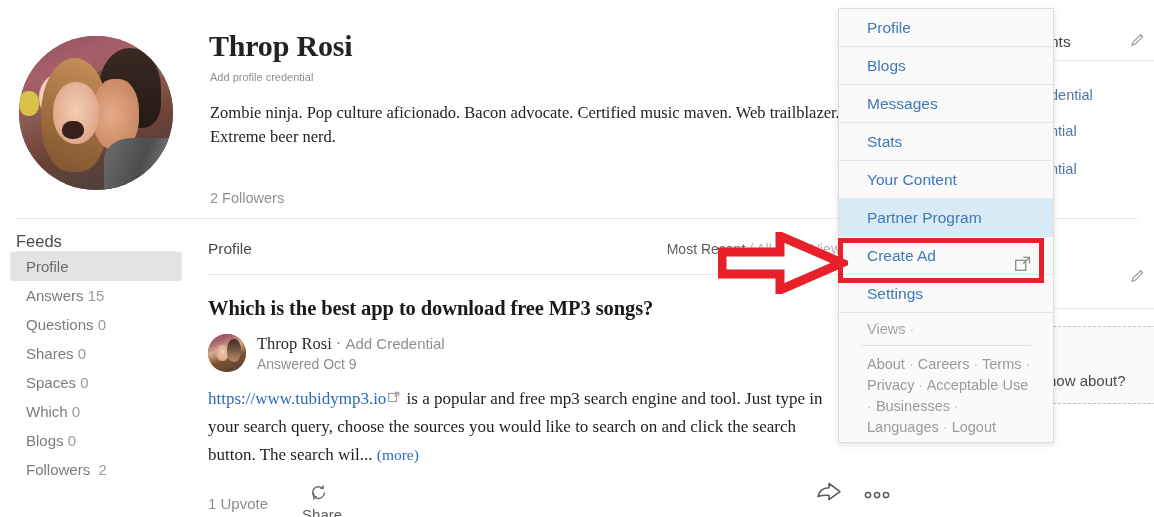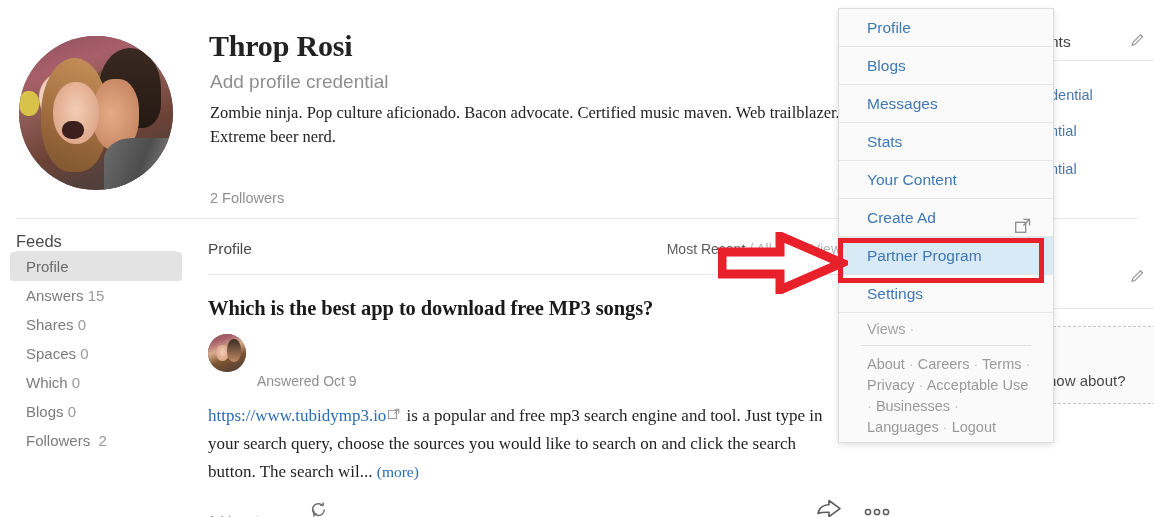--- a/index.html
+++ b/index.html
@@ -64,21 +64,21 @@
   }
 
   .profile-name {
     position: absolute; left: 209px; top: 29px;
     font-family: "Liberation Serif", serif;
     font-size: 30px; font-weight: bold; color: #222;
     letter-spacing: -0.2px;
   }
   .profile-cred {
     position: absolute; left: 210px; top: 71px;
-    font-size: 19px; color: #8f8f8f;
+    font-size: 11px; color: #8f8f8f;
   }
   .profile-bio {
     position: absolute; left: 210px; top: 101px; width: 640px;
     font-family: "Liberation Serif", serif;
     font-size: 16.5px; color: #222; line-height: 24px;
   }
   .profile-followers {
     position: absolute; left: 210px; top: 190px;
     font-size: 14.5px; color: #8f8f8f;
   }
@@ -140,21 +140,21 @@
   }
   .avatar-sm .f2 {
     position:absolute; left:50%; top:14%; width:38%; height:60%;
     background: linear-gradient(180deg,#3a2a22,#c08a66);
     border-radius:46%;
   }
   .byline-text { margin-left:11px; }
   .byline-top { font-family:"Liberation Serif", serif; font-size:16.5px; color:#2b2b2b; line-height:20px;}
   .byline-top .cred { color:#8f8f8f; font-family:"Liberation Sans", sans-serif; font-size:15px;}
   .byline-top .dot { color:#8f8f8f; }
-  .byline-sub { font-size:14px; color:#8f8f8f; line-height:21px;margin-top:37px; }
+  .byline-sub { font-size:14px; color:#8f8f8f; line-height:21px; }
 
   .a-body {
     font-family:"Liberation Serif", serif;
     font-size:17px; color:#1f1f1f; line-height:28px; margin-top:9px;
     width: 630px;
   }
   .a-link { color:#2b6cb8; }
   .more-link { color:#2b6cb8; font-size:15.5px; }
   .ext-ico { display:inline-block; vertical-align:1px; margin:0 2px; }
 
@@ -250,20 +250,24 @@
     <div class="sidebar-title">Feeds</div>
     <div class="sidebar-rule"></div>
     <div class="sb-item active">
       <span>Profile</span>
     </div>
     <div class="sb-item">
       <span>Answers</span>
       <span class="sb-count">15</span>
     </div>
     <div class="sb-item">
+      <span>Questions</span>
+      <span class="sb-count">0</span>
+    </div>
+    <div class="sb-item">
       <span>Shares</span>
       <span class="sb-count">0</span>
     </div>
     <div class="sb-item">
       <span>Spaces</span>
       <span class="sb-count">0</span>
     </div>
     <div class="sb-item">
       <span>Which</span>
       <span class="sb-count">0</span>
@@ -292,20 +296,25 @@
     <div class="q-title">Which is the best app to download free MP3 songs?</div>
 
     <div class="a-byline">
       <div class="avatar-sm">
         <div class="ph">
             <div class="f1"></div>
             <div class="f2"></div>
           </div>
       </div>
       <div class="byline-text">
+        <div class="byline-top">
+          <span>Throp Rosi</span>
+          <span class="dot">·</span>
+          <span class="cred">Add Credential</span>
+        </div>
         <div class="byline-sub">Answered Oct 9</div>
       </div>
     </div>
 
     <div class="a-body">
       <span class="a-link">https://www.tubidymp3.io</span><span class="ext-ico"><svg width="12" height="12" viewBox="0 0 12 12">
             <rect x="0.5" y="2.5" width="8" height="8" fill="none" stroke="#9a9a9a" stroke-width="1.1"></rect>
             <path d="M6.5 1.2h4.3v4.3" fill="none" stroke="#9a9a9a" stroke-width="1.1"></path>
             <path d="M10.6 1.4 L6.4 5.6" stroke="#9a9a9a" stroke-width="1.1"></path>
           </svg></span><span> is a popular and free mp3 search engine and tool. Just type in your search query, choose the sources you would like to search on and click the search button. The search wil...</span>
@@ -365,31 +374,31 @@
     </div>
     <div class="dd-item">
       <span>Messages</span>
     </div>
     <div class="dd-item">
       <span>Stats</span>
     </div>
     <div class="dd-item">
       <span>Your Content</span>
     </div>
+    <div class="dd-item highlight">
+      <span>Partner Program</span>
+    </div>
     <div class="dd-item">
       <span>Create Ad</span>
       <span class="dd-ext"><svg width="16" height="16" viewBox="0 0 16 16">
             <rect x="0.7" y="4.3" width="10" height="10" fill="none" stroke="#8c8c8c" stroke-width="1.3"></rect>
             <path d="M8.3 1.3h6.2v6.2" fill="none" stroke="#8c8c8c" stroke-width="1.3"></path>
             <path d="M14.2 1.6 L8.3 7.5" stroke="#8c8c8c" stroke-width="1.3"></path>
           </svg></span>
     </div>
-    <div class="dd-item highlight">
-      <span>Partner Program</span>
-    </div>
     <div class="dd-item" style="border-bottom:1px solid #e6e6e6;">
       <span>Settings</span>
     </div>
 
     <div class="dd-help">
       <span>Views</span>
       <span class="sep">·</span>
     </div>
     <div class="dd-footer-rule"></div>
     <div class="dd-footer">

